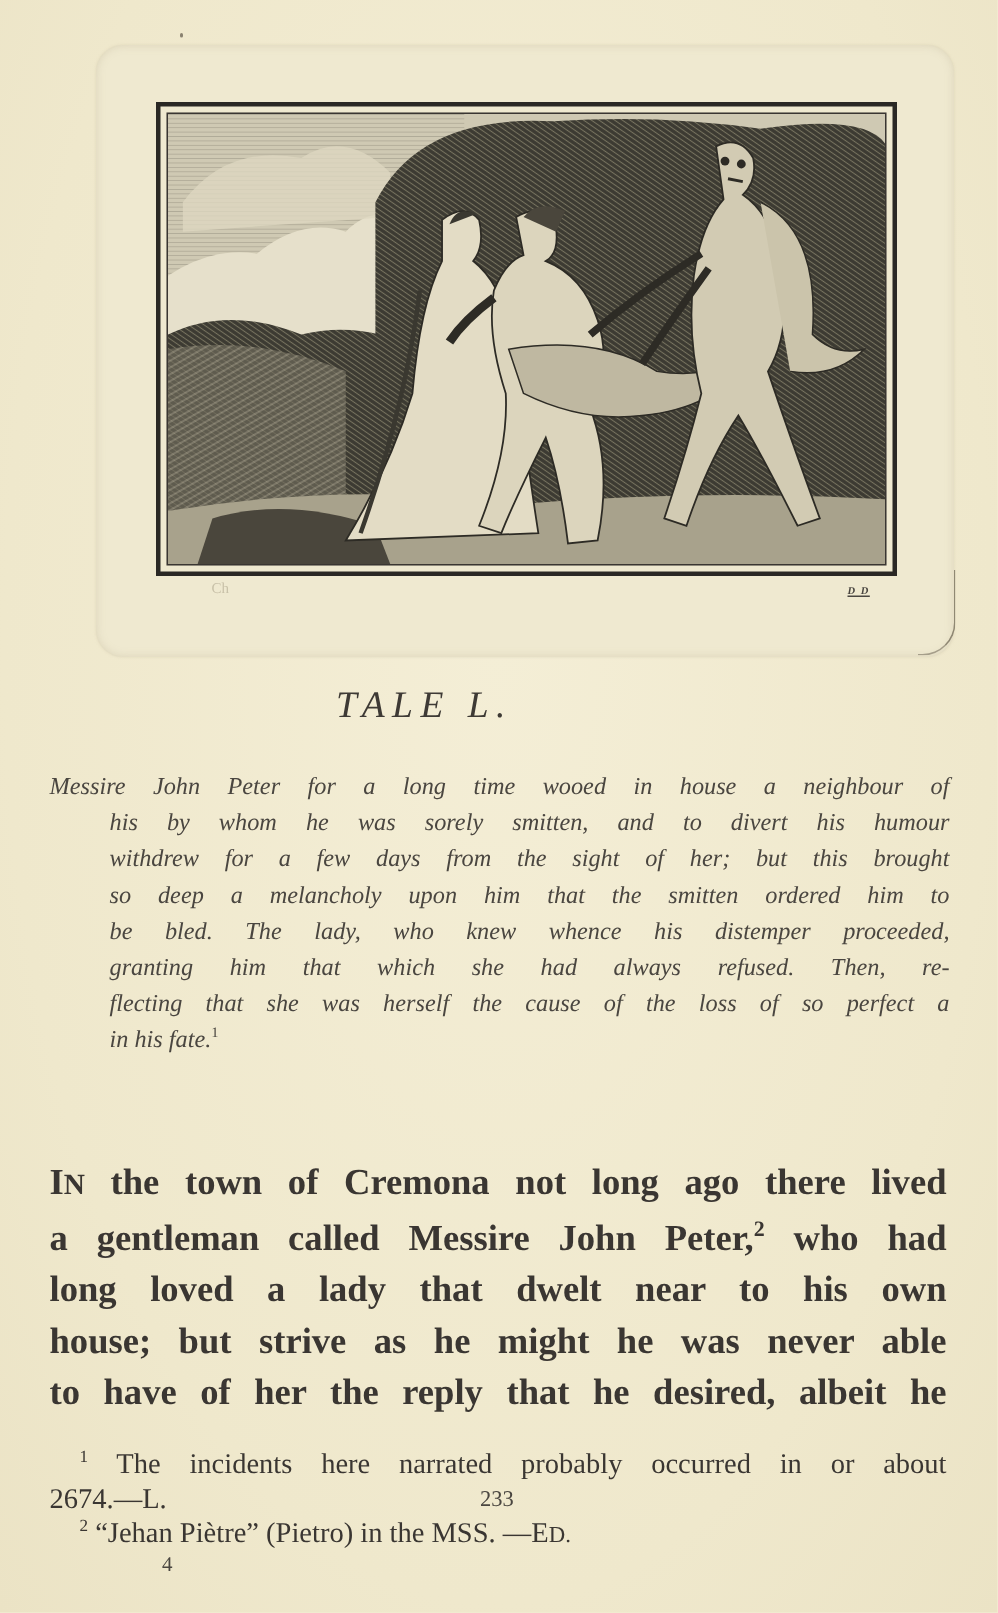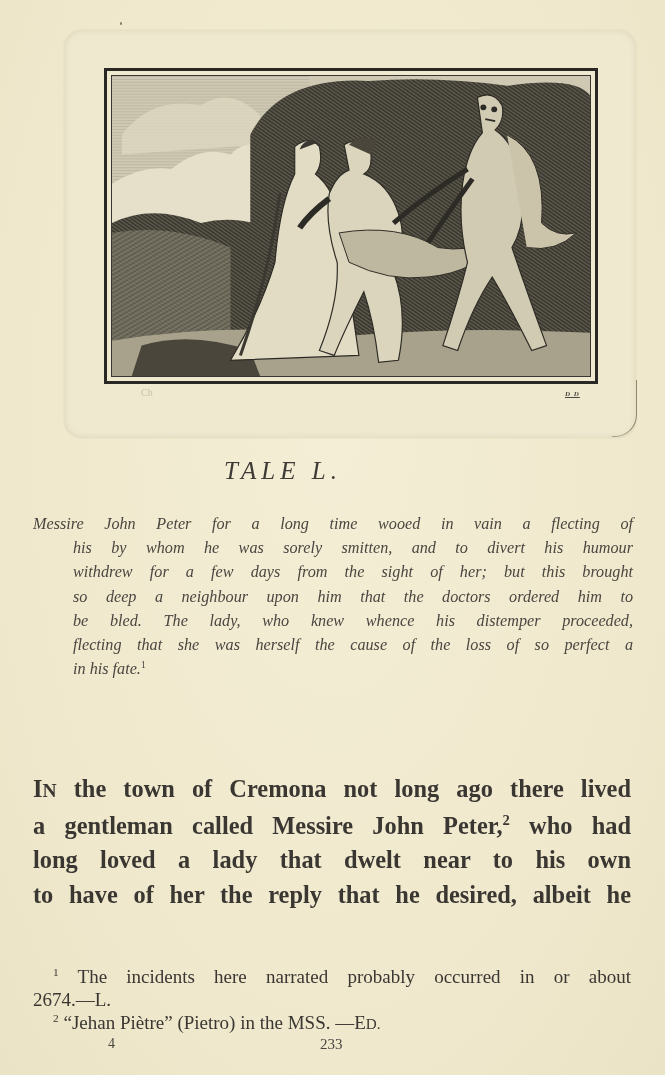--- a/index.html
+++ b/index.html
@@ -54,21 +54,21 @@
   .body-text .line { display: block; white-space: nowrap; text-align: justify; text-align-last: justify; font-weight: bold; }
   .smallcap { font-size: 80%; }
   .footnotes {
     position: absolute; left: 33px; top: 965px; width: 598px;
     font-size: 19px; line-height: 23px; color: #3a3632;
   }
   .footnotes .line { display: block; white-space: nowrap; }
   .footnotes .line.just { text-align: justify; text-align-last: justify; padding-left: 20px; }
   .footnotes .line.indent { padding-left: 20px; }
   .signature { position: absolute; left: 108px; top: 1036px; font-size: 14px; color: #4a4640; }
-  .page-number { position: absolute; left: 320px; top: 1036px; font-size: 15px; color: #4a4640; }
+  .page-number { position: absolute; left: 320px; top: 992px; font-size: 15px; color: #4a4640; }
 </style>
 </head>
 <body>
 
 <div class="page">
   <div class="speck"></div>
 
   <div class="plate-mark"></div>
   <div class="plate-curve"></div>
 
@@ -121,33 +121,35 @@
         <path d="M365 105 Q340 140 320 170" stroke="#2d2b25" stroke-width="5" fill="none"></path>
       </svg>
     </div>
   </div>
   <div class="ghost">Ch</div>
   <div class="engraver">D D</div>
 
   <div class="tale-title">TALE L.</div>
 
   <div class="argument">
-    <span class="line">Messire John Peter for a long time wooed in vain a flecting of</span>
+    <span class="line">Messire John Peter for a long time wooed in house a neighbour of</span>
     <span class="line indent">his by whom he was sorely smitten, and to divert his humour</span>
     <span class="line indent">withdrew for a few days from the sight of her; but this brought</span>
-    <span class="line indent">so deep a neighbour upon him that the doctors ordered him to</span>
+    <span class="line indent">so deep a melancholy upon him that the smitten ordered him to</span>
     <span class="line indent">be bled.  The lady, who knew whence his distemper proceeded,</span>
+    <span class="line indent">granting him that which she had always refused.  Then, re-</span>
     <span class="line indent">flecting that she was herself the cause of the loss of so perfect a</span>
     <span class="line indent last"><span>in his fate.</span><sup>1</sup></span>
   </div>
 
   <div class="body-text">
     <span class="line"><span>I</span><span class="smallcap">N</span><span> the town of Cremona not long ago there lived</span></span>
     <span class="line"><span>a gentleman called Messire John Peter,</span><sup>2</sup><span> who had</span></span>
     <span class="line">long loved a lady that dwelt near to his own</span>
+    <span class="line">house; but strive as he might he was never able</span>
     <span class="line">to have of her the reply that he desired, albeit he</span>
   </div>
 
   <div class="footnotes">
     <span class="line just"><sup>1</sup><span> The incidents here narrated probably occurred in or about</span></span>
     <span class="line">2674.—L.</span>
     <span class="line indent"><sup>2</sup><span> “Jehan Piètre” (Pietro) in the MSS. —</span><span>E</span><span class="smallcap">D.</span></span>
   </div>
 
   <div class="signature">4</div>

